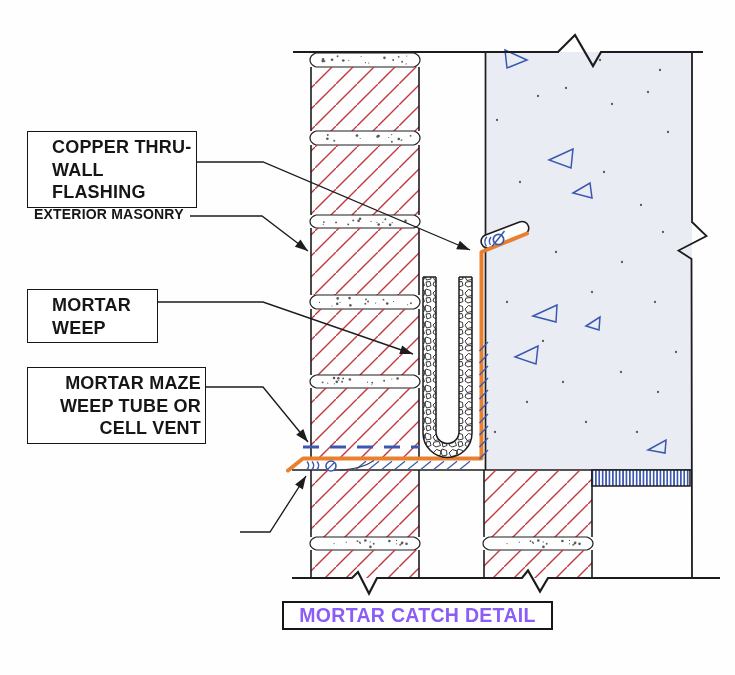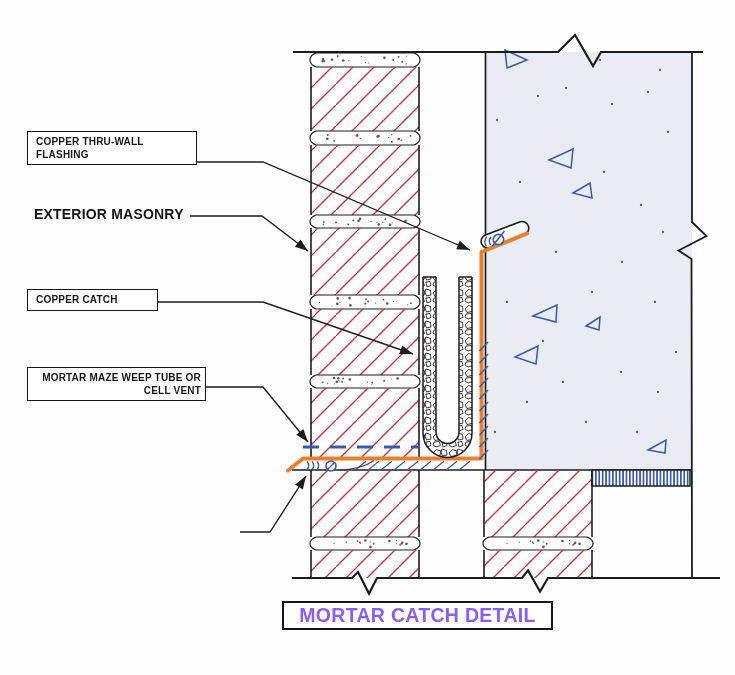--- a/index.html
+++ b/index.html
@@ -3,22 +3,22 @@
 <meta charset="utf-8">
 <style>
   html,body{margin:0;padding:0;background:#fff;}
   .stage{
     position:relative;width:735px;height:675px;background:#fefefe;overflow:hidden;
     font-family:"Liberation Sans", sans-serif;
   }
   .stage svg{position:absolute;left:0;top:0;}
   .callout-box{
     position:absolute;border:1.7px solid #161616;background:#fff;color:#161616;
-    font-weight:bold;font-size:10px;line-height:1.26;letter-spacing:.2px;
-    padding:4px 4px 3px 8px;box-sizing:border-box;
+    font-weight:bold;font-size:18px;line-height:1.26;letter-spacing:.2px;
+    padding:4px 4px 3px 24px;box-sizing:border-box;
   }
   .callout-plain{
     position:absolute;color:#161616;font-weight:bold;font-size:14px;
     letter-spacing:.2px;white-space:nowrap;
   }
   .title-box{
     position:absolute;left:282px;top:601px;width:271px;height:29px;box-sizing:border-box;
     border:2px solid #161616;background:#fff;color:#8b5cf6;
     font-weight:bold;font-size:19.5px;line-height:25px;text-align:center;letter-spacing:.3px;
   }
@@ -343,19 +343,19 @@
       <g>
         <polyline points="240,532 270,532 306,476" fill="none" stroke="#1c1c1c" stroke-width="1.35"></polyline>
         <polygon points="306,476 302.8395722996567,489.4228050999373 295.1007303261924,484.4478352598531" fill="#1c1c1c"></polygon>
       </g>
     </svg>
 
   <div class="callout-box" style="left:27px;top:131px;width:170px;">COPPER THRU-WALL FLASHING</div>
 
   <div class="callout-plain" style="left:34px;top:206px;text-align:center;">EXTERIOR MASONRY</div>
 
-  <div class="callout-box" style="left:27px;top:289px;width:131px;">COPPER CATCH</div>
+  <div class="callout-box" style="left:27px;top:289px;width:131px;">MORTAR WEEP</div>
 
   <div class="callout-box" style="left:27px;top:367px;width:179px;text-align:right;">MORTAR MAZE WEEP TUBE OR CELL VENT</div>
 
 
   <div class="title-box">MORTAR CATCH DETAIL</div>
 </div>
 
 </body></html>

